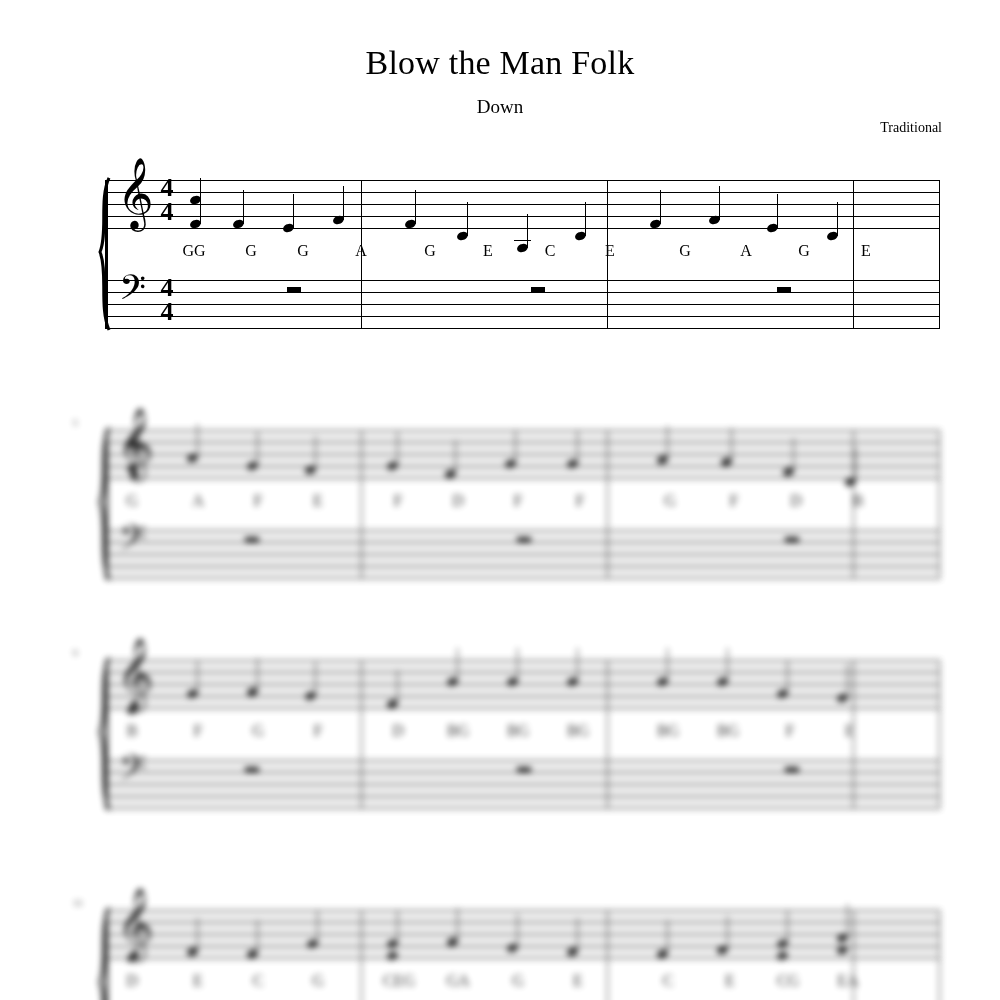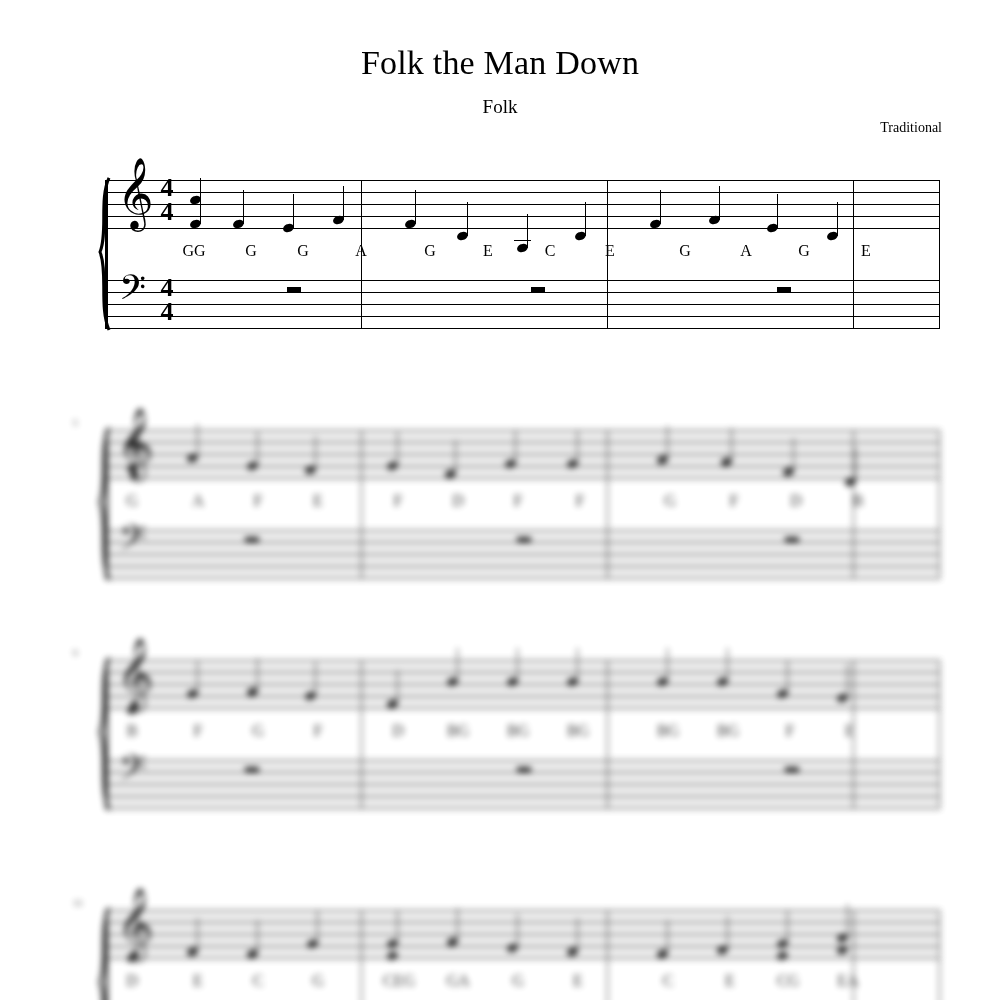--- a/index.html
+++ b/index.html
@@ -162,22 +162,22 @@
   .measure-num {
     position: absolute;
     font-family: "Liberation Serif", serif;
     font-size: 9px;
     color: #000;
   }
 </style>
 </head>
 <body>
 
-<div class="sheet-title">Folk the Man Down</div>
-<div class="sheet-subtitle">Folk</div>
+<div class="sheet-title">Blow the Man Folk</div>
+<div class="sheet-subtitle">Down</div>
 <div class="sheet-composer">Traditional</div>
 
 <div id="systems-root">
     <div class="system" style="top: 170px;">
       <div class="system-inner" style="height: 180px;">
         <div class="staff" style="top: 10px; height: 49px;">
           <div class="line" style="top: 0px;"></div>
           <div class="line" style="top: 12px;"></div>
           <div class="line" style="top: 24px;"></div>
           <div class="line" style="top: 36px;"></div>

